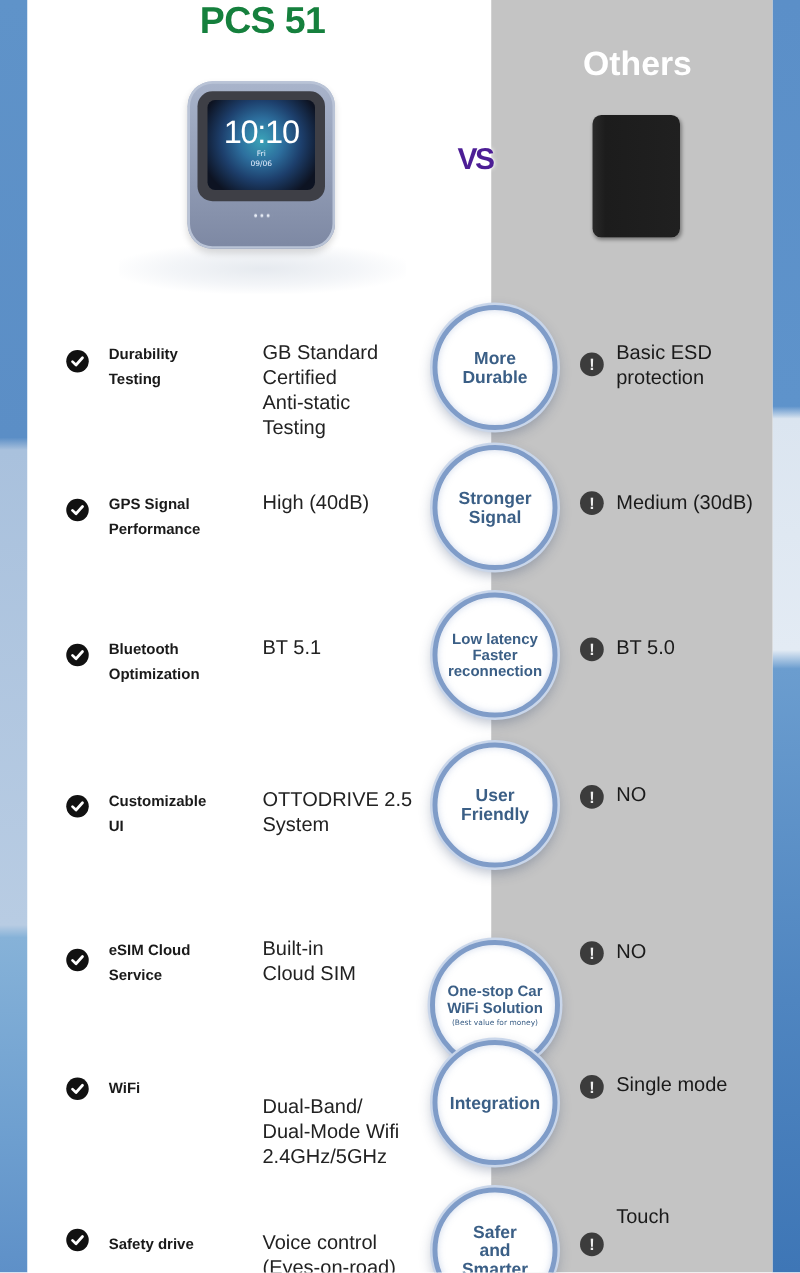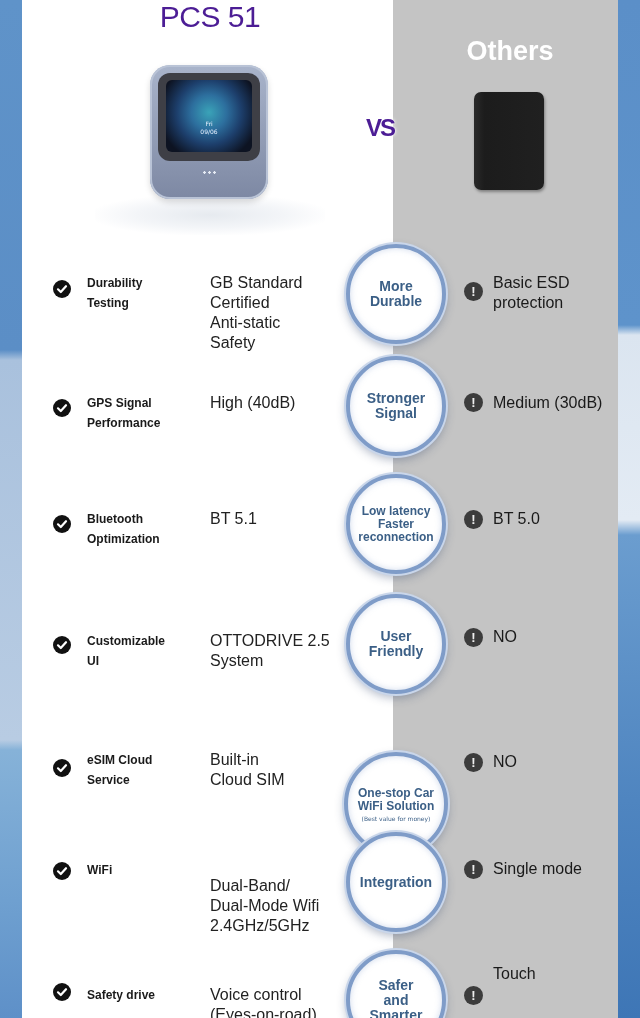--- a/index.html
+++ b/index.html
@@ -9,21 +9,21 @@
   
   .strip-left { position: absolute; left: 0; top: 0; width: 22px; height: 1018px;
     background: linear-gradient(180deg, #5f93c9 0px, #5b8ec6 350px, #a9c1dd 360px, #b8cce3 740px, #86b2d8 750px, #6fa0d0 900px, #5e90c8 1018px); }
   .strip-right { position: absolute; left: 618px; top: 0; width: 22px; height: 1018px;
     background: linear-gradient(180deg, #5b8fc8 0px, #5e93cb 325px, #dbe5f0 335px, #e3ebf4 520px, #6b9dcf 535px, #4f85c0 800px, #3e76b6 1018px); }
 
   .panel-left { position: absolute; left: 22px; top: 0; width: 371px; height: 1018px; background: #ffffff; }
   .panel-right { position: absolute; left: 393px; top: 0; width: 225px; height: 1018px; background: #c4c4c4; }
 
   .title-left { position: absolute; left: 120px; top: 0px; width: 180px; text-align: center;
-    font-family: "Liberation Sans", sans-serif; font-weight: normal; font-size: 30px; color: #4c1d95; letter-spacing: -0.5px; }
+    font-family: "Liberation Sans", sans-serif; font-weight: bold; font-size: 30px; color: #15803d; letter-spacing: -0.5px; }
   .title-right { position: absolute; left: 440px; top: 36px; width: 140px; text-align: center;
     font-family: "Liberation Sans", sans-serif; font-weight: bold; font-size: 27px; color: #ffffff; }
 
   
   .device-shadow { position: absolute; left: 95px; top: 195px; width: 230px; height: 40px;
     background: radial-gradient(ellipse at center, #e6eaef 0%, #f3f5f8 45%, rgba(255,255,255,0) 75%); }
   .device { position: absolute; left: 150px; top: 65px; width: 118px; height: 134px; border-radius: 20px;
     background: linear-gradient(180deg, #a9b4cb 0%, #8f9ab3 60%, #7d88a3 100%);
     box-shadow: inset 0 0 0 2px #b9c3d6, 0 3px 6px rgba(0,0,0,0.15); }
   .device-face { position: absolute; left: 8px; top: 8px; width: 102px; height: 88px; border-radius: 12px;
@@ -73,41 +73,42 @@
 <div class="panel-left"></div>
 <div class="panel-right"></div>
 
 <div class="title-left">PCS 51</div>
 <div class="title-right">Others</div>
 
 <div class="device-shadow"></div>
 <div class="device">
   <div class="device-face">
     <div class="device-screen">
+      <div class="device-time">10:10</div>
       <div class="device-day">Fri</div>
       <div class="device-date">09/06</div>
     </div>
   </div>
   <div class="device-dots"></div>
 </div>
 
 <div class="vs-text">VS</div>
 <div class="other-device"></div>
 
 <div class="check-icon" style="top:280px">
   <svg viewBox="0 0 12 12">
       <path d="M2 6.3 L4.8 9 L10 3.2" stroke="#fff" stroke-width="2.2" fill="none" stroke-linecap="round" stroke-linejoin="round"></path>
     </svg>
 </div>
 <div class="feature" style="top:273px">Durability
 Testing</div>
 <div class="spec" style="top:273px">GB Standard
 Certified
 Anti-static
-Safety</div>
+Testing</div>
 <div class="badge" style="top:244px">
   <div class="badge-text">More
 Durable</div>
 </div>
 <div class="warn-icon" style="top:282px">!</div>
 <div class="other-val" style="top:273px">Basic ESD
 protection</div>
 
 <div class="check-icon" style="top:399px">
   <svg viewBox="0 0 12 12">

